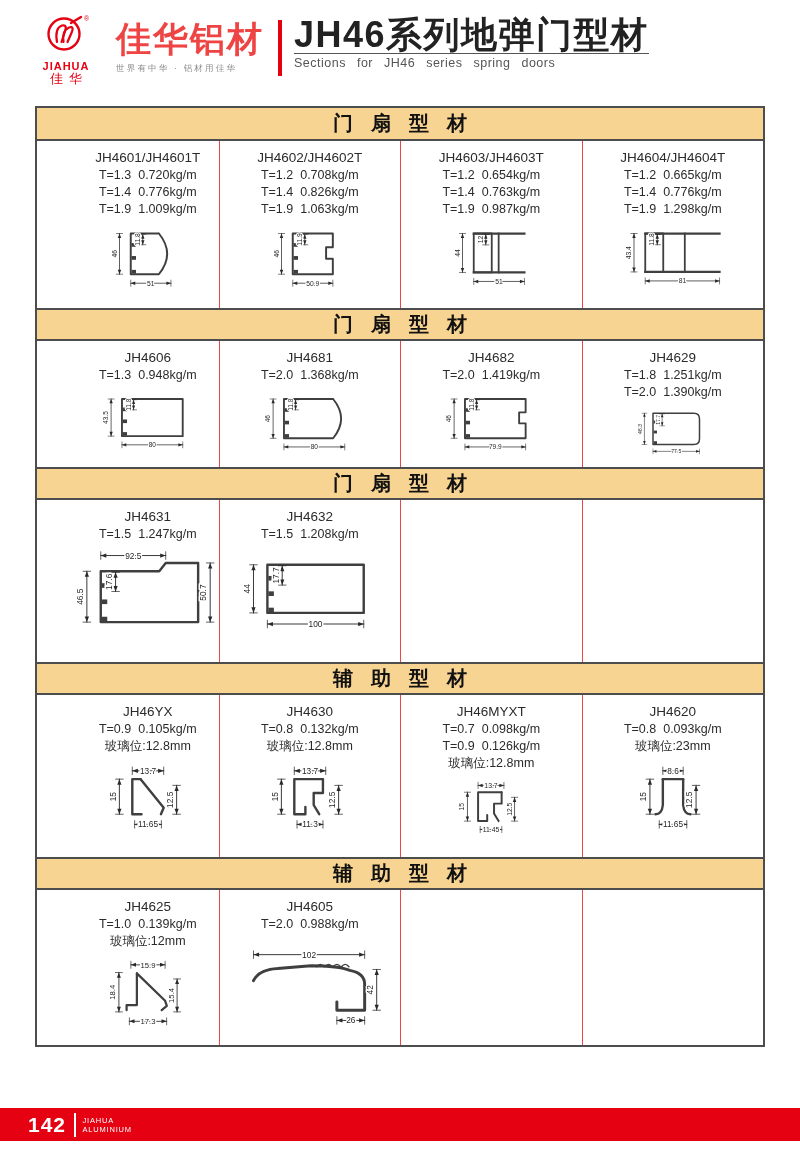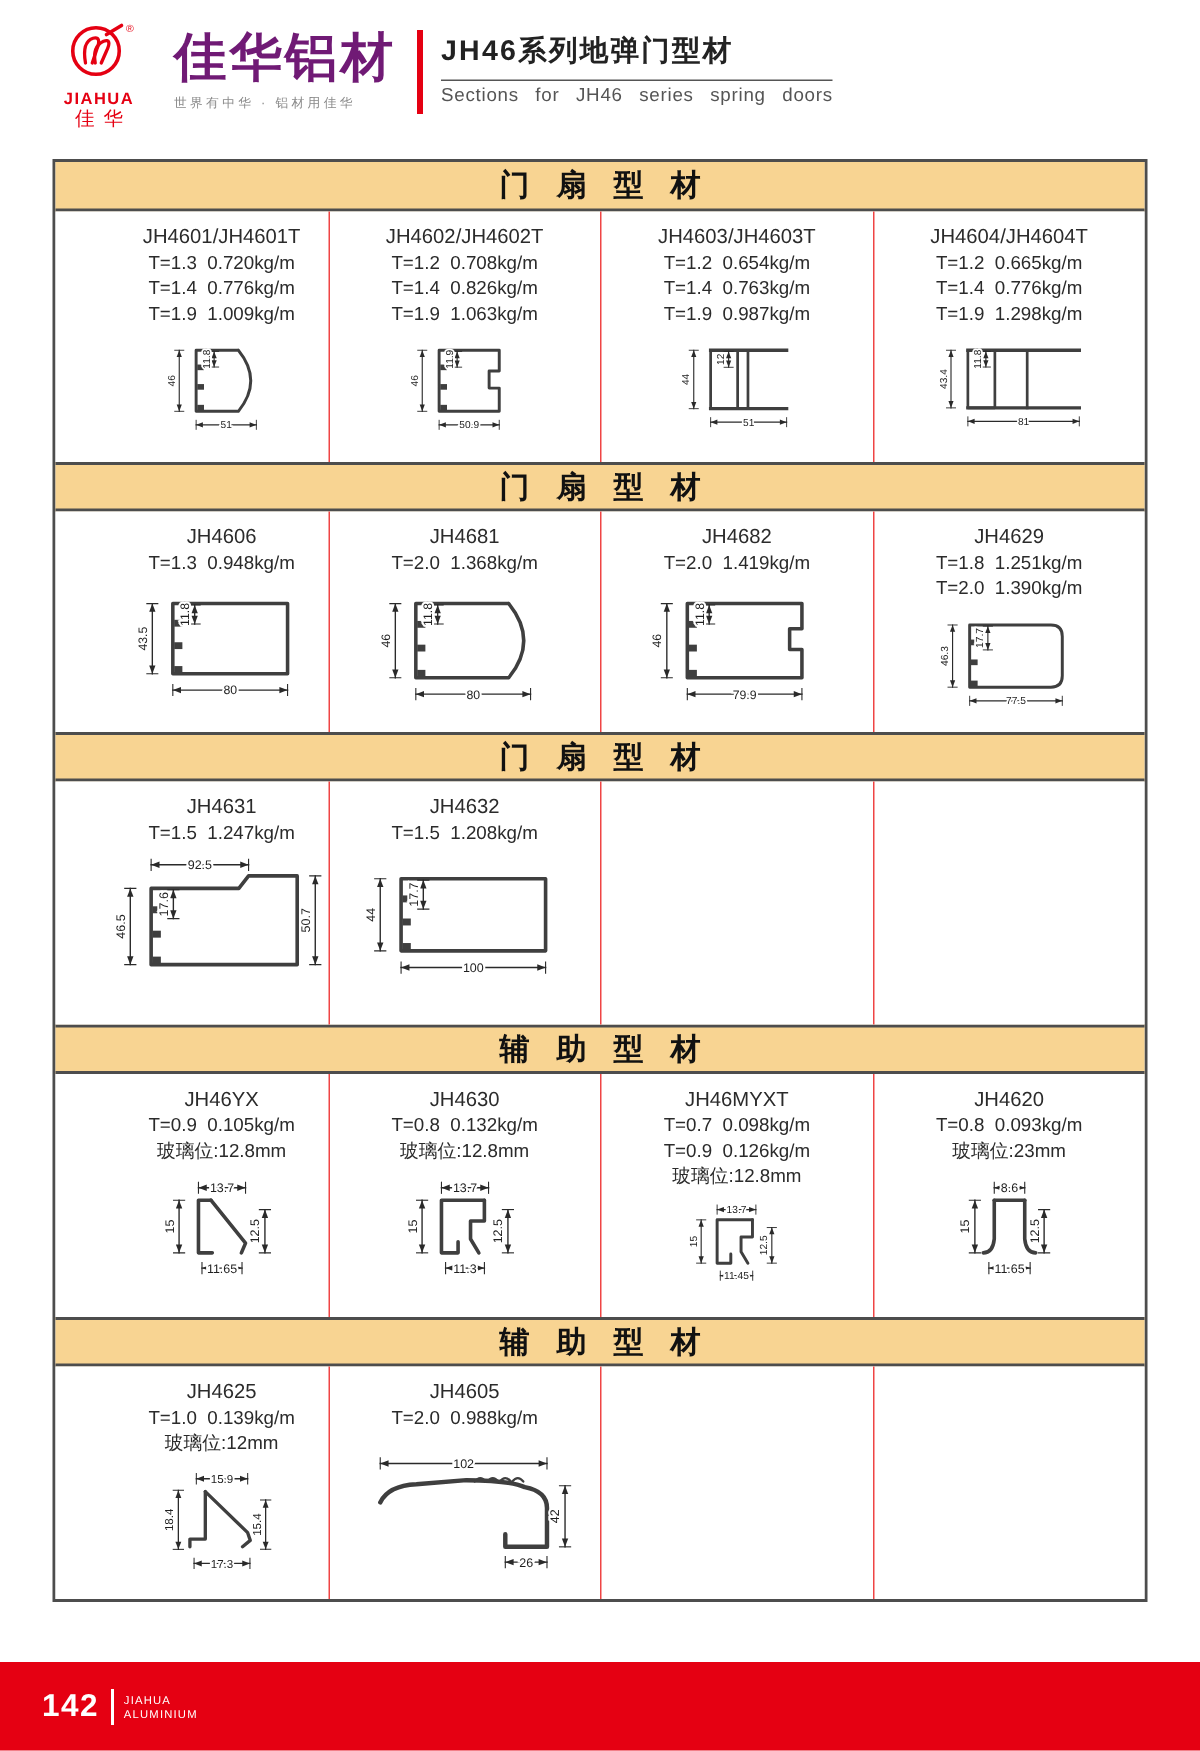--- a/index.html
+++ b/index.html
@@ -10,44 +10,44 @@
   *{box-sizing:border-box;}
   body{margin:0;background:#ffffff;font-family:"Liberation Sans","DejaVu Sans",sans-serif;}
   .page{position:relative;width:800px;height:1167px;background:#fff;overflow:hidden;}
 
   
   .hdr{display:flex;align-items:flex-start;padding:12px 0 0 22px;height:92px;}
   .logo{display:flex;flex-direction:column;align-items:center;width:88px;}
   .logo-en{font-size:11px;font-weight:bold;color:var(--red);letter-spacing:1px;line-height:12px;}
   .logo-cn{font-size:13px;font-weight:normal;color:var(--red);letter-spacing:6px;text-indent:6px;line-height:14px;}
   .company{margin-left:6px;padding-top:8px;}
-  .company-name{font-size:35px;font-weight:bold;color:#701a75;letter-spacing:2px;line-height:38px;}
+  .company-name{font-size:35px;font-weight:bold;color:#ef4444;letter-spacing:2px;line-height:38px;}
   .company-slogan{font-size:8.5px;color:#8a8a8a;letter-spacing:2.2px;margin-top:5px;}
   .red-divider{width:4px;height:56px;background:var(--red);margin:8px 12px 0 14px;}
   .title-block{padding-top:8px;}
-  .page-title{font-size:19px;font-weight:bold;color:#222;letter-spacing:1.5px;line-height:30px;}
+  .page-title{font-size:36px;font-weight:bold;color:#222;letter-spacing:1.5px;line-height:30px;}
   .title-rule{border-top:1.5px solid #555;margin:3px 0 2px;}
   .page-subtitle{font-size:12.5px;color:#555;letter-spacing:.5px;word-spacing:7px;}
 
   
   .tbl{width:730px;margin:14px 0 0 35px;border:2px solid var(--line);background:#fff;}
   .band{height:33px;background:var(--band);border-top:2px solid var(--line);border-bottom:2px solid var(--line);
         display:flex;align-items:center;justify-content:center;
         font-size:20px;font-weight:bold;color:#111;letter-spacing:18px;text-indent:18px;}
   .tbl > .band:first-child{border-top:none;}
   .prow{display:grid;grid-template-columns:repeat(4,1fr);}
   .pcell{border-left:1px solid #ef4444;display:flex;flex-direction:column;align-items:center;
          padding-top:7px;overflow:hidden;background:#fff;}
   .pcell:first-child{border-left:none;padding-left:40px;}
   .code{font-size:13.5px;color:#2b2b2b;line-height:19px;}
   .spec{font-size:12.5px;color:#2b2b2b;line-height:17px;white-space:pre;}
   svg.draw{display:block;margin-top:2px;}
 
   
-  .ftr{position:absolute;left:0;top:1108px;width:800px;height:60px;background:var(--red);
+  .ftr{position:absolute;left:0;top:1108px;width:800px;height:33px;background:var(--red);
        display:flex;align-items:center;color:#fff;}
   .ftr-page{font-size:21px;font-weight:bold;margin-left:28px;letter-spacing:1px;}
   .ftr-sep{width:1.5px;height:24px;background:#fff;margin:0 7px 0 8px;}
   .ftr-brand{font-size:7.5px;letter-spacing:.8px;line-height:9px;}
   .ftr-note{flex:1;text-align:center;font-size:10.5px;letter-spacing:1.6px;padding:0 24px 0 8px;white-space:nowrap;}
 </style>
 </head>
 <body>
 
 <div class="page">
@@ -194,21 +194,21 @@
             <line x1="58" y1="81.21199999999999" x2="157.05" y2="81.21199999999999" stroke="#2a2a2a" stroke-width="1" stroke-linecap="square"></line>
             <line x1="58" y1="77.21199999999999" x2="58" y2="85.21199999999999" stroke="#2a2a2a" stroke-width="0.8" stroke-linecap="square"></line>
             <line x1="157.05" y1="77.21199999999999" x2="157.05" y2="85.21199999999999" stroke="#2a2a2a" stroke-width="0.8" stroke-linecap="square"></line>
             <polygon points="58,81.21199999999999 64,78.91199999999999 64,83.51199999999999" fill="#2a2a2a"></polygon>
             <polygon points="157.05,81.21199999999999 151.05,78.91199999999999 151.05,83.51199999999999" fill="#2a2a2a"></polygon>
             <text font-size="9" fill="#1f1f1f" text-anchor="middle" style="paint-order:stroke;stroke:#ffffff;stroke-width:3px;font-family:inherit" transform="translate(107.525 84.41199999999999)">81</text>
           </svg>
         </div>
       </div>
       <div class="band">门扇型材</div>
-      <div class="prow" style="height: 147px;">
+      <div class="prow" style="height: 126px;">
         <div class="pcell">
           <div class="code">JH4606</div>
           <div class="spec">T=1.3  0.948kg/m</div>
           <svg viewBox="0 0 190 112" class="draw" preserveAspectRatio="xMidYMid meet" width="176" height="108">
             <rect x="59" y="18" width="84" height="51.33" fill="none" stroke="#3f3f3f" stroke-width="2.6" stroke-linejoin="round"></rect>
             <rect x="60" y="29.8724" width="6" height="5" fill="#3f3f3f"></rect>
             <rect x="60" y="46.298" width="6" height="5" fill="#3f3f3f"></rect>
             <rect x="60" y="63.75019999999999" width="6" height="5" fill="#3f3f3f"></rect>
             <line x1="44" y1="18" x2="44" y2="69.33" stroke="#2a2a2a" stroke-width="1" stroke-linecap="square"></line>
             <line x1="40" y1="18" x2="48" y2="18" stroke="#2a2a2a" stroke-width="0.8" stroke-linecap="square"></line>

